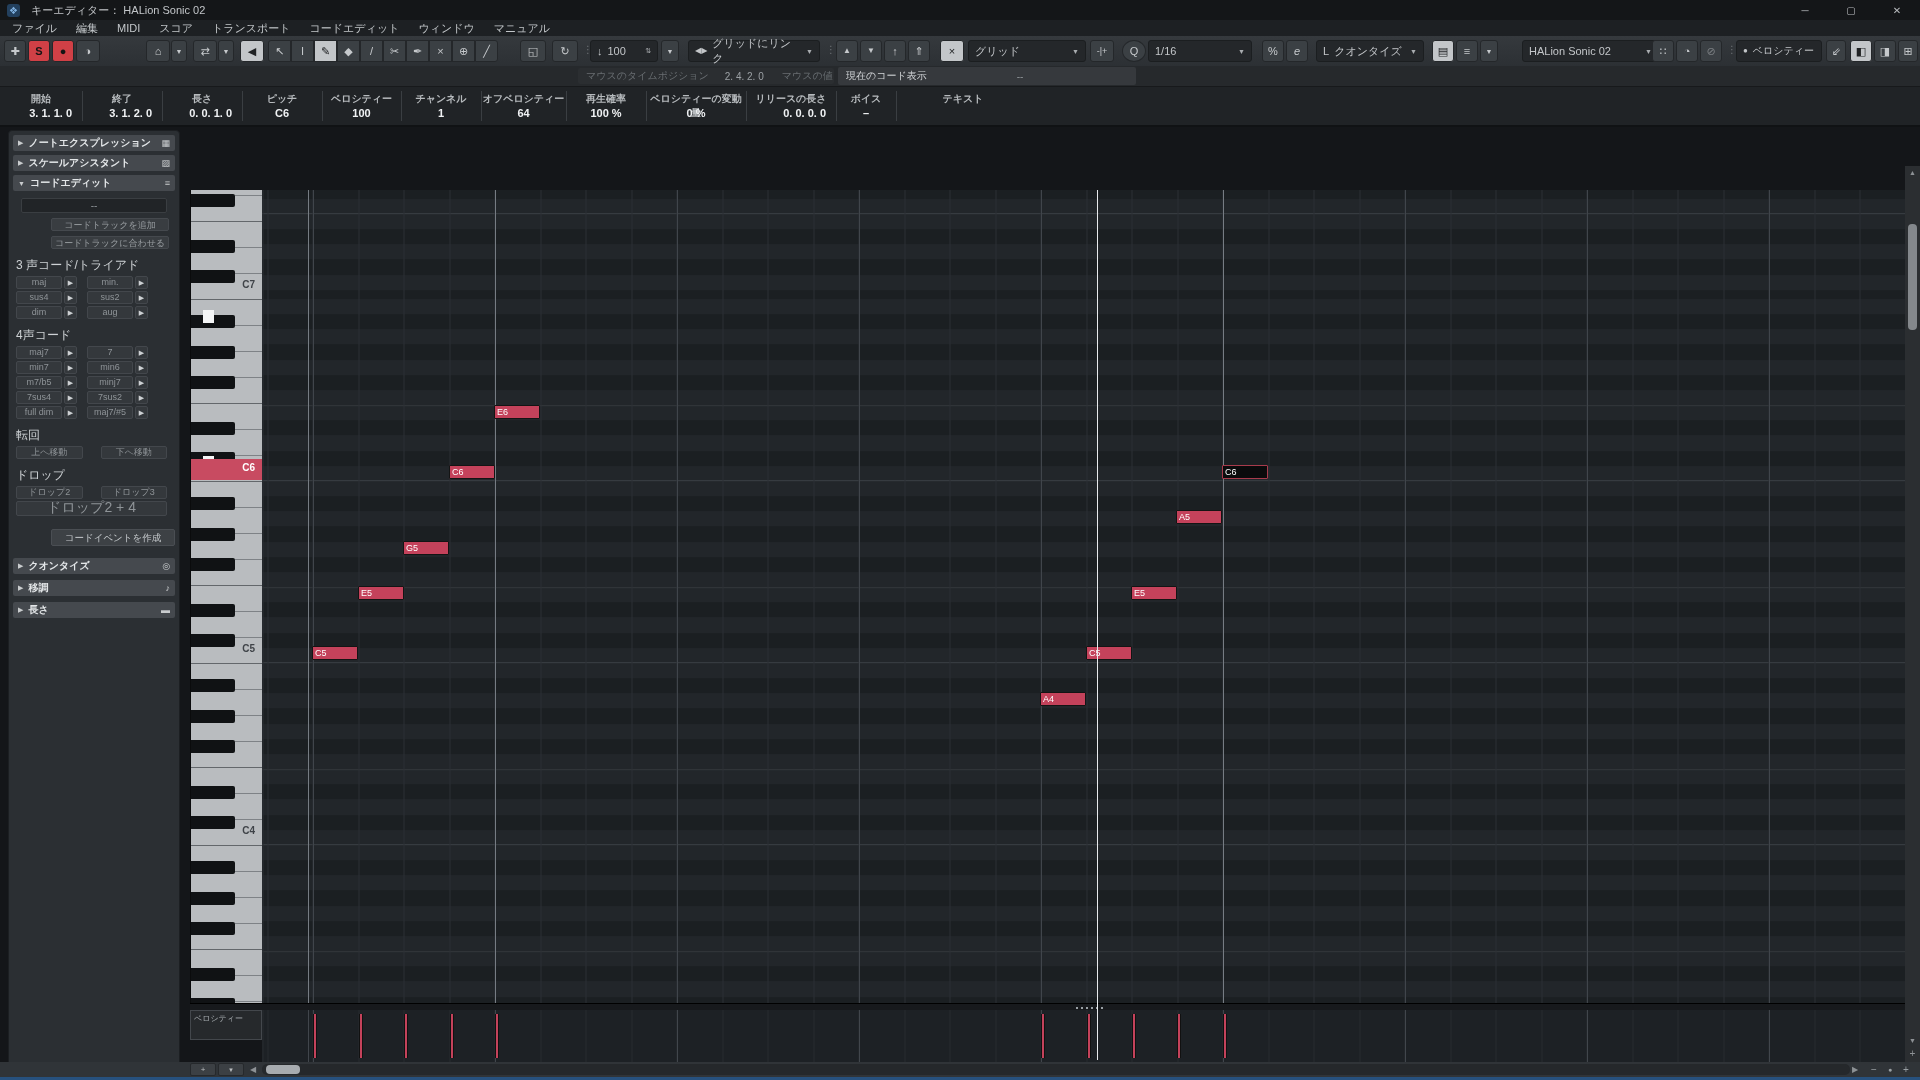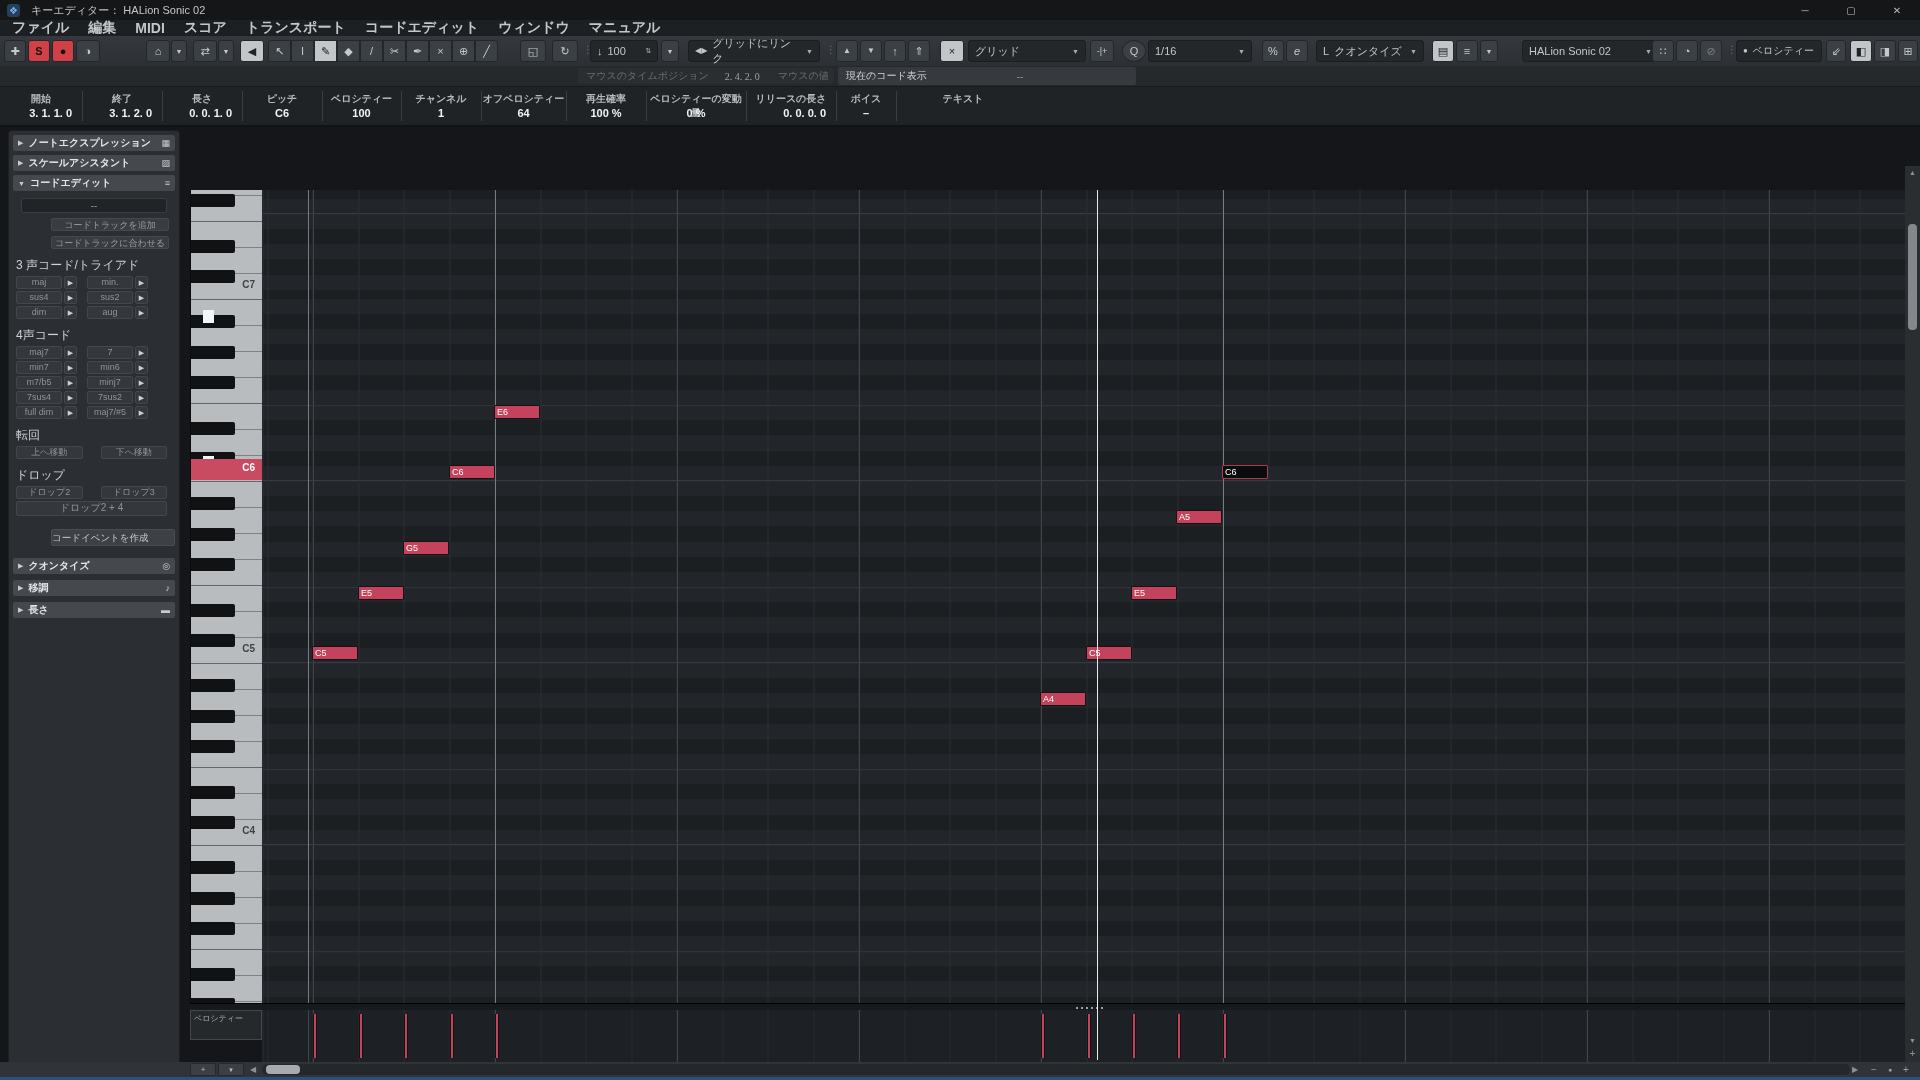--- a/index.html
+++ b/index.html
@@ -6,21 +6,21 @@
   #app{position:relative;width:1920px;height:1080px;background:#141619;overflow:hidden;
        font-family:"Liberation Sans","DejaVu Sans",sans-serif;color:#c9ccce;-webkit-font-smoothing:antialiased;}
   .abs{position:absolute;}
   
   #titlebar{left:0;top:0;width:1920px;height:20px;background:#141618;display:flex;align-items:center;}
   #appicon{width:13px;height:13px;margin-left:7px;border-radius:3px;background:#23405e;color:#7fb0e0;
            font-size:10px;line-height:13px;text-align:center;}
   #wintitle{margin-left:11px;font-size:11px;color:#c2c5c8;}
   .winbtn{width:46px;height:20px;display:flex;align-items:center;justify-content:center;font-size:10px;color:#b9bcbf;}
   #menubar{left:0;top:20px;width:1920px;height:16px;background:#1d2023;display:flex;align-items:center;gap:19px;padding-left:12px;box-sizing:border-box;}
-  .menu-item{font-size:14px;color:#c3c7ca;font-weight:bold;}
+  .menu-item{font-size:11px;color:#c3c7ca;}
   
   #toolbar{left:0;top:36px;width:1920px;height:30px;background:linear-gradient(#35393d,#2c3034);border-bottom:1px solid #1e2124;}
   .btn{position:absolute;top:4px;height:22px;box-sizing:border-box;display:flex;align-items:center;justify-content:center;
        background:#3b4044;border:1px solid #24272a;border-radius:3px;color:#c6c9cc;font-size:11px;}
   .btn.active{background:#c3c6c9;color:#202224;}
   .btn.red{background:#d04046;color:#141414;font-weight:bold;}
   .btn.dim .ic{opacity:.45;}
   .combo{position:absolute;top:4px;height:22px;box-sizing:border-box;display:flex;align-items:center;gap:5px;
          background:#24272a;border:1px solid #1b1e20;border-radius:3px;color:#c3c6c9;font-size:11px;padding:0 6px;}
   .combo .car{font-size:7px;color:#a9adb0;margin-left:auto;}
@@ -53,23 +53,23 @@
   .chord-row{display:flex;margin:0 0 2px 7px;gap:2px;height:13px;}
   .chord-btn{width:46px;height:13px;background:#34383c;border:1px solid #43474c;border-radius:2px;box-sizing:border-box;
              text-align:center;font-size:9px;color:#8f9498;line-height:11px;}
   .chord-play{width:13px;height:13px;background:#34383c;border:1px solid #43474c;border-radius:2px;box-sizing:border-box;
               color:#cdd0d3;font-size:7px;text-align:center;line-height:11px;}
   .chord-gap{width:6px;}
   .pair-row{display:flex;margin:2px 0 0 7px;gap:2px;height:13px;}
   .pair-btn{flex:1;height:13px;background:#34383c;border:1px solid #43474c;border-radius:2px;box-sizing:border-box;
             text-align:center;font-size:9px;color:#8f9498;line-height:11px;margin-right:16px;}
   .wide-btn{margin:2px 12px 0 7px;height:13px;background:#34383c;border:1px solid #43474c;border-radius:2px;
-            text-align:center;font-size:10px;color:#8f9498;line-height:11px;}
+            text-align:center;font-size:14px;color:#8f9498;line-height:11px;}
   .create-btn{margin:13px 0 0 42px;width:122px;height:15px;background:#3d4145;border:1px solid #4a4e53;border-radius:2px;
-              font-size:9.5px;color:#c6cacd;line-height:15px;}
+              text-align:center;font-size:9.5px;color:#c6cacd;line-height:15px;}
   
   #ruler{left:190px;top:166px;width:1715px;height:24px;background:#25282b;border-bottom:1px solid #0b0d0e;box-sizing:border-box;}
   .rtick{position:absolute;bottom:0;width:1px;background:#565b60;}
   .rlabel{position:absolute;top:4px;font-size:10px;color:#8d9297;}
   .rlabel.bar{color:#c0c5c9;}
   #keyboard{left:190px;top:190px;width:72px;height:813px;overflow:hidden;background:#b9bcbf;border-left:1px solid #0a0b0c;box-sizing:border-box;}
   .wk-line-full{position:absolute;left:0;width:72px;height:1px;background:#63676b;}
   .wk-line-part{position:absolute;left:44px;width:28px;height:1px;background:#7e8286;}
   .black-key{position:absolute;left:0;width:44px;height:13px;background:#101214;border-radius:0 2px 2px 0;}
   .oct-label{position:absolute;right:7px;width:40px;text-align:right;font-size:10px;font-weight:bold;color:#3f4348;}
@@ -318,21 +318,21 @@
         <span class="ic">◨</span>
       </div>
     <div class="btn" style="left:1898px;width:20px;">
         <span class="ic">⊞</span>
       </div>
   </div>
 
   <div class="abs" id="statusrow">
     <div id="mousebox">
       <span style="margin-left:8px;color:#686d71;">マウスのタイムポジション</span>
-      <span style="margin-left:16px;color:#9ca1a5;font-family:Liberation Serif, serif;">2. 4. 2.   0</span>
+      <span style="margin-left:16px;color:#9ca1a5;">2. 4. 2.   0</span>
       <span style="margin-left:18px;color:#686d71;">マウスの値</span>
     </div>
     <div id="chordbox">
       <span style="margin-left:8px;color:#d3d6d9;">現在のコード表示</span>
       <span style="margin-left:90px;color:#8f9498;">--</span>
     </div>
   </div>
 
   <div class="abs" id="infoline">
       <div class="if-cell" style="left: 0px; width: 82px;">

